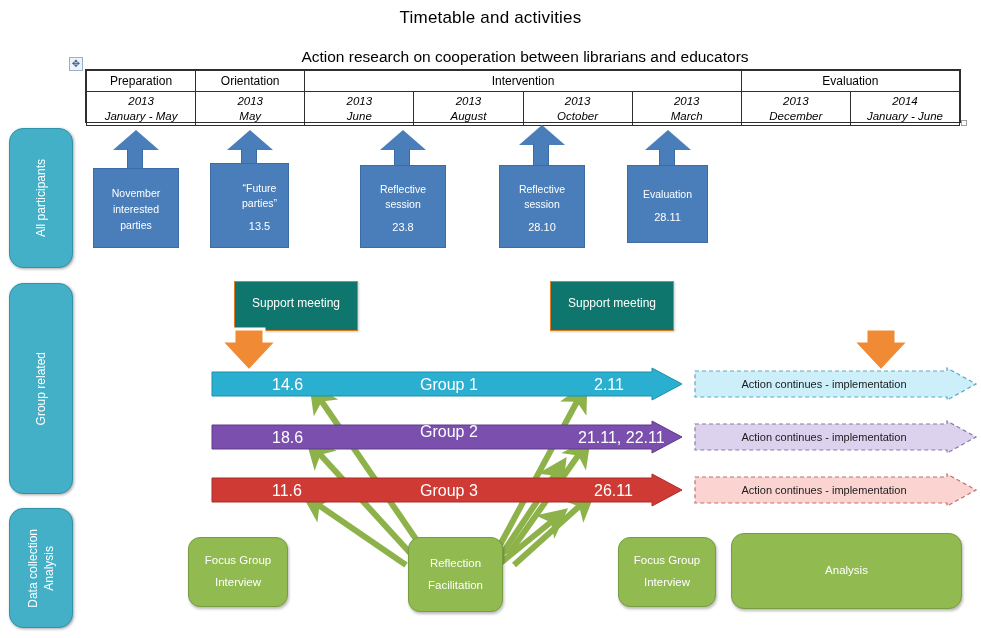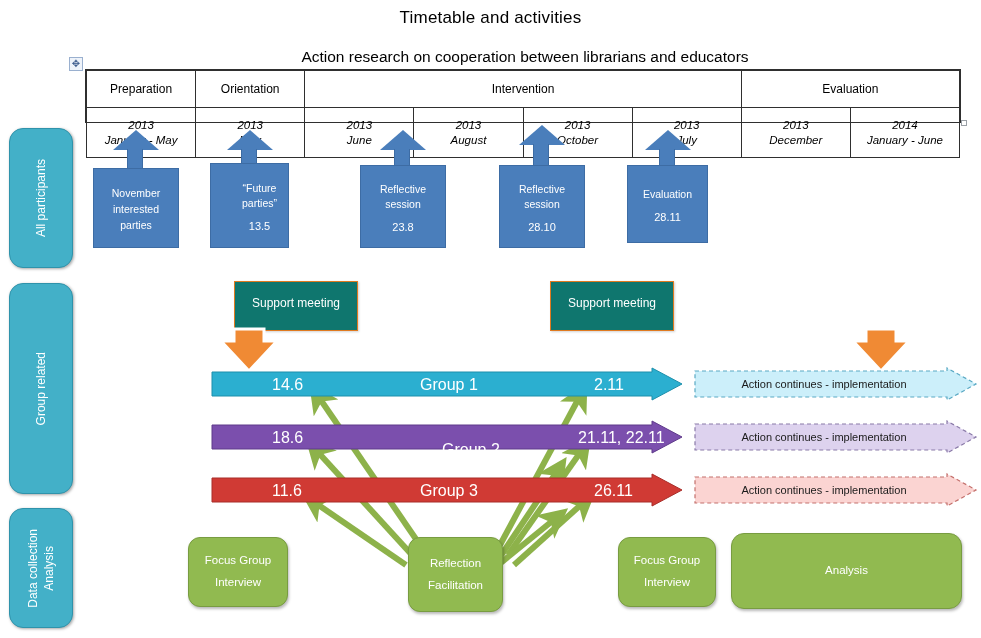--- a/index.html
+++ b/index.html
@@ -30,21 +30,21 @@
   }
 
   
   #timetable{
     left:85px;top:69px;width:876px;height:54px;
     border:1px solid #2f2f2f;background:#fff;
   }
   #timetable table{border-collapse:collapse;width:100%;height:100%;table-layout:fixed;}
   #timetable td{
     border:1px solid #2f2f2f;text-align:center;vertical-align:middle;
-    font-size:11.5px;color:#000;padding:8px;line-height:1.25;
+    font-size:11.5px;color:#000;padding:0;line-height:1.25;
   }
   #timetable tr.phase-row td{height:20px;font-size:12px;}
   #timetable tr.date-row td{height:33px;font-style:italic;}
   .tiny-handle{
     position:absolute;width:6px;height:6px;border:1px solid #9aa0a6;background:#fff;
   }
 
   
   .catpill{
     border-radius:14px;background:#43b0c8;border:1px solid #2f93ab;
@@ -127,21 +127,21 @@
         <td colspan="1">Orientation</td>
         <td colspan="4">Intervention</td>
         <td colspan="2">Evaluation</td>
       </tr>
       <tr class="date-row">
         <td><span>2013</span><br><span>January - May</span></td>
         <td><span>2013</span><br><span>May</span></td>
         <td><span>2013</span><br><span>June</span></td>
         <td><span>2013</span><br><span>August</span></td>
         <td><span>2013</span><br><span>October</span></td>
-        <td><span>2013</span><br><span>July</span></td>
+        <td><span>2013</span><br><span>March</span></td>
         <td><span>2013</span><br><span>December</span></td>
         <td><span>2014</span><br><span>January - June</span></td>
       </tr>
     </tbody>
       </table>
   </div>
   <div class="abs tiny-handle" style="left:961px;top:120px;"></div>
 
   <div class="abs catpill" id="cat-all">
     <span class="vtext">All participants</span>
@@ -240,21 +240,21 @@
   <svg class="abs" style="left:694px;top:368px;width:283px;height:32px;" viewBox="0 0 283 32">
     <path d="M1 3 L253 3 L253 0 L282 16 L253 32 L253 29 L1 29 Z" fill="#cceffa" stroke="#5aa9c4" stroke-width="1.2" stroke-dasharray="4 3"></path>
   </svg>
   <div class="abs act-text" style="left:694px;top:370px;width:260px;">Action continues - implementation</div>
 
   <svg class="abs" style="left:212px;top:421px;width:470px;height:32px;" viewBox="0 0 470 32">
     <path d="M0 4 L440 4 L440 0 L470 16 L440 32 L440 28 L0 28 Z" fill="#7b4fad" stroke="#5f3a8a" stroke-width="1"></path>
   </svg>
   <div class="abs ga-label" style="left:212px;top:421px;width:470px;height:32px;">
     <span style="position:absolute;left:60px;top:8px;">18.6</span>
-    <span style="position:absolute;left:208px;top:20px;margin-left:22px;">Group 2</span>
+    <span style="position:absolute;left:208px;top:2px;">Group 2</span>
     <span style="position:absolute;left:366px;top:8px;">21.11, 22.11</span>
   </div>
   <svg class="abs" style="left:694px;top:421px;width:283px;height:32px;" viewBox="0 0 283 32">
     <path d="M1 3 L253 3 L253 0 L282 16 L253 32 L253 29 L1 29 Z" fill="#ddd2ee" stroke="#8a7aa8" stroke-width="1.2" stroke-dasharray="4 3"></path>
   </svg>
   <div class="abs act-text" style="left:694px;top:423px;width:260px;">Action continues - implementation</div>
 
   <svg class="abs" style="left:212px;top:474px;width:470px;height:32px;" viewBox="0 0 470 32">
     <path d="M0 4 L440 4 L440 0 L470 16 L440 32 L440 28 L0 28 Z" fill="#d03a34" stroke="#a82d28" stroke-width="1"></path>
   </svg>

